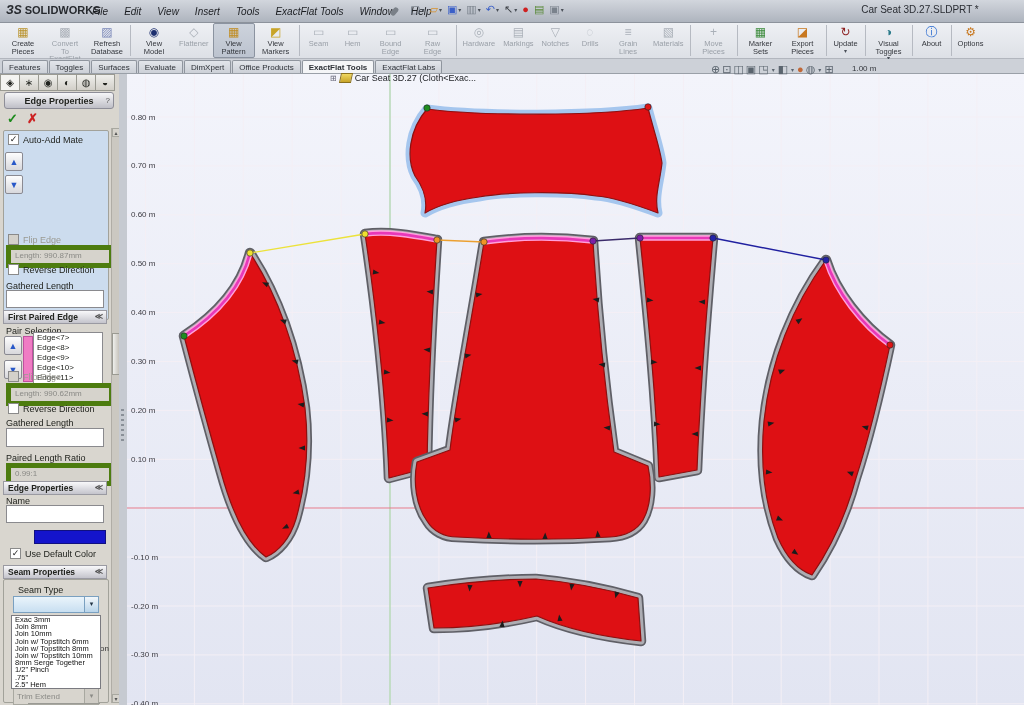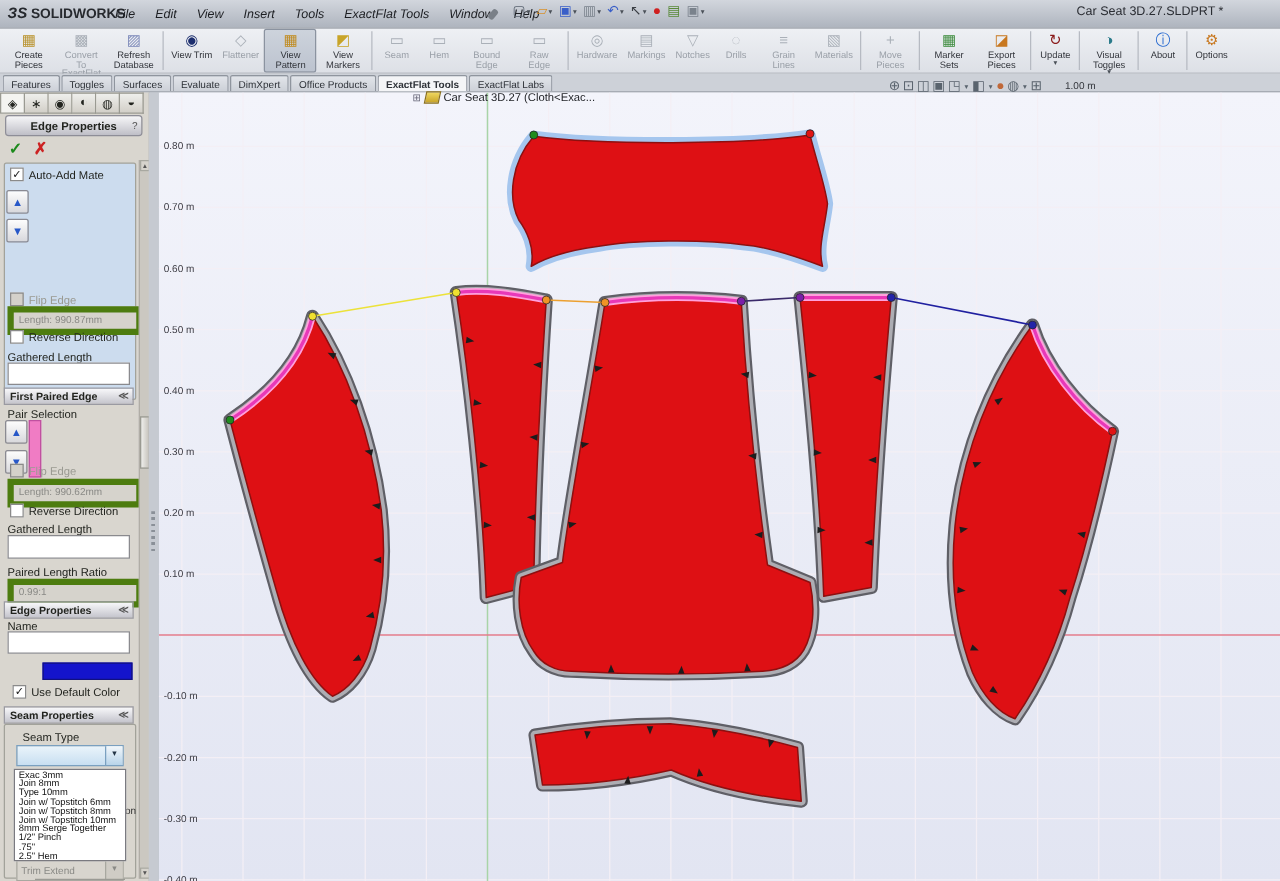--- a/index.html
+++ b/index.html
@@ -196,21 +196,21 @@
         <div class="ic" style="color: rgb(154, 160, 168);">▩</div>
         <div class="lb">Convert To ExactFlat</div>
       </div>
       <div class="tb-btn">
         <div class="ic" style="color: rgb(122, 135, 184);">▨</div>
         <div class="lb">Refresh Database</div>
       </div>
       <div class="tb-sep"></div>
       <div class="tb-btn">
         <div class="ic" style="color: rgb(28, 46, 110);">◉</div>
-        <div class="lb">View Trim</div>
+        <div class="lb">View Model</div>
       </div>
       <div class="tb-btn disabled">
         <div class="ic" style="color: rgb(154, 160, 168);">◇</div>
         <div class="lb">Flattener</div>
       </div>
       <div class="tb-btn selected">
         <div class="ic" style="color: rgb(192, 138, 28);">▦</div>
         <div class="lb">View Pattern</div>
       </div>
       <div class="tb-btn">
@@ -355,20 +355,28 @@
     <div style="position:absolute;left:6px;top:207px;">Gathered Length</div>
     <div class="white-input" style="left:6px;top:216px;width:96px;height:16px;"></div>
 
     <div class="sec-header" style="top:236px;">
       <span>First Paired Edge</span><span class="chev">≪</span>
     </div>
     <div style="position:absolute;left:6px;top:252px;">Pair Selection</div>
     <div class="arrow-btn" style="left:4px;top:262px;">▲</div>
     <div class="arrow-btn" style="left:4px;top:286px;">▼</div>
     <div class="pink-bar" style="left:23px;top:262px;height:44px;"></div>
+    <div class="edge-list" id="edge-list-2" style="left:33px;top:258px;width:68px;height:52px;">
+        <div class="item">Edge&lt;7&gt;</div>
+        <div class="item">Edge&lt;8&gt;</div>
+        <div class="item">Edge&lt;9&gt;</div>
+        <div class="item">Edge&lt;10&gt;</div>
+        <div class="item">Edge&lt;11&gt;</div>
+        <div class="item">Edge&lt;12&gt;</div>
+      </div>
     <div class="cb-row" style="left:8px;top:297px;">
       <span class="cb disabled"></span>
       <span class="lbl-dis">Flip Edge</span>
     </div>
     <div class="sunken" style="left:6px;top:309px;width:94px;height:13px;">Length: 990.62mm</div>
     <div class="cb-row" style="left:8px;top:329px;">
       <span class="cb"></span>
       <span>Reverse Direction</span>
     </div>
     <div style="position:absolute;left:6px;top:344px;">Gathered Length</div>
@@ -393,21 +401,21 @@
     <div class="groupbox" style="top:505px;height:122px;"></div>
     <div style="position:absolute;left:18px;top:511px;">Seam Type</div>
     <div class="combo" style="left:13px;top:522px;width:84px;">
       <span class="val"></span>
       <span class="cbtn">▾</span>
     </div>
     <div id="hidden-frag">on</div>
     <div id="seam-popup">
         <div class="opt">Exac 3mm</div>
         <div class="opt">Join 8mm</div>
-        <div class="opt">Type 10mm</div>
+        <div class="opt">Join 10mm</div>
         <div class="opt">Join w/ Topstitch 6mm</div>
         <div class="opt">Join w/ Topstitch 8mm</div>
         <div class="opt">Join w/ Topstitch 10mm</div>
         <div class="opt">8mm Serge Together</div>
         <div class="opt">1/2" Pinch</div>
         <div class="opt">.75"</div>
         <div class="opt">2.5" Hem</div>
       </div>
     <div class="combo disabled" style="left:13px;top:614px;width:84px;">
       <span class="val">Trim Extend</span>

